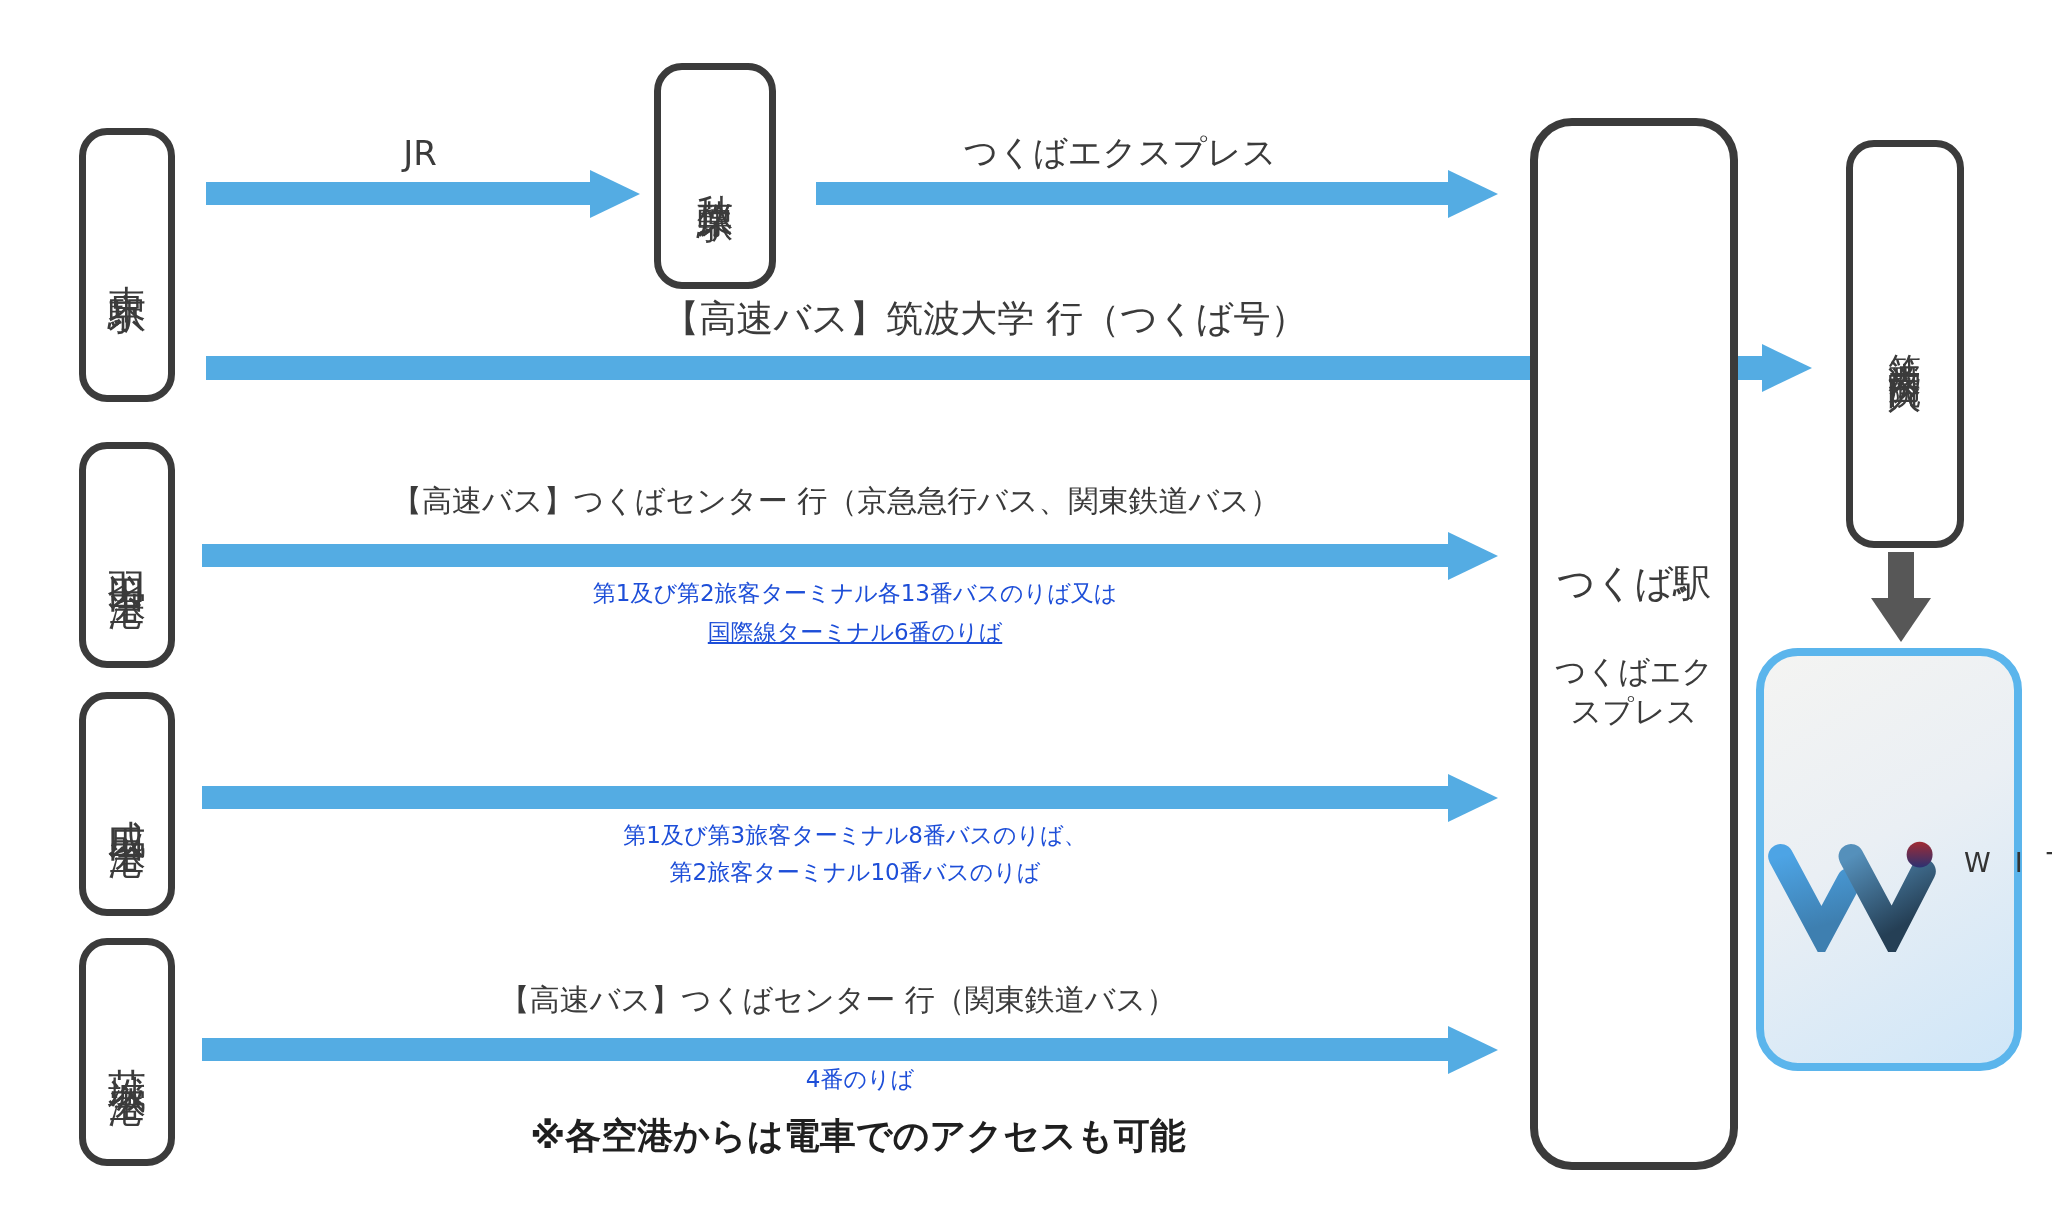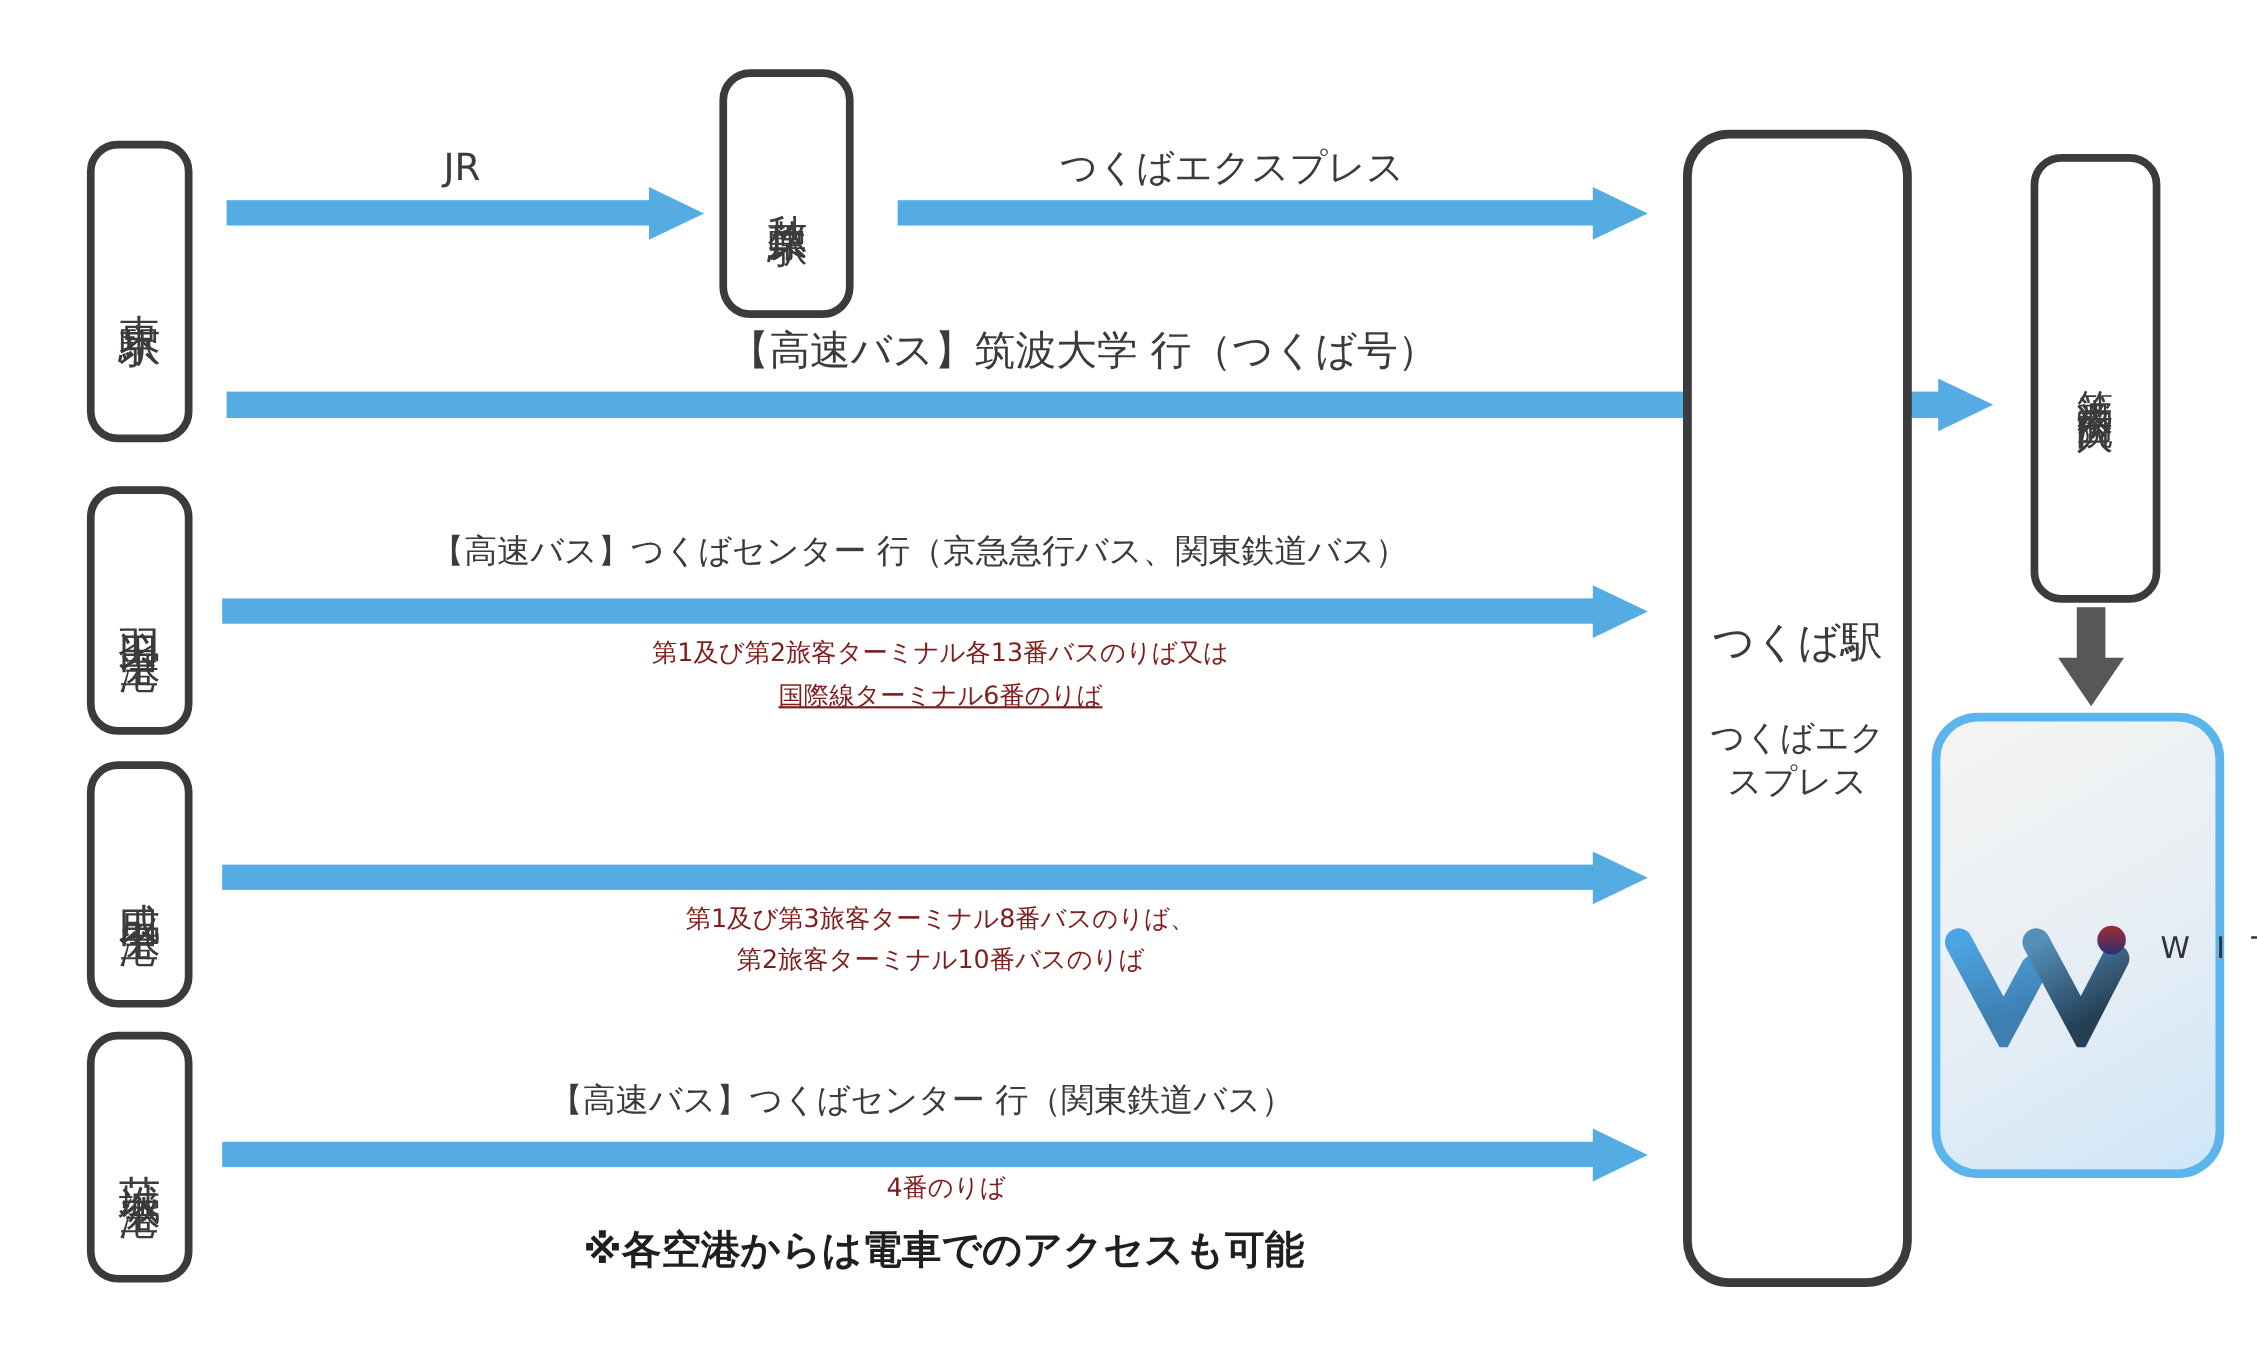--- a/index.html
+++ b/index.html
@@ -50,21 +50,21 @@
 
   
   .lbl{position:absolute;transform:translateX(-50%);white-space:nowrap;color:#3b3b3b;z-index:2;}
   .lbl-jr{left:420px;top:133px;font-size:34px;text-align:right;}
   .lbl-tx{left:1120px;top:130px;font-size:34px;}
   .lbl-go{left:985px;top:294px;font-size:37px;}
   .lbl-route{font-size:30px;}
   .lbl-ha{left:836px;top:481px;}
   .lbl-na{left:832px;top:733px;}
   .lbl-ib{left:838px;top:980px;}
-  .note{font-size:23px;color:#7f1d1d;}
+  .note{font-size:23px;color:#1d4ed8;}
   .lbl-ha-n1{left:855px;top:578px;}
   .lbl-ha-n2{left:855px;top:617px;text-decoration:underline;}
   .lbl-na-n1{left:855px;top:820px;}
   .lbl-na-n2{left:855px;top:857px;}
   .lbl-ib-n1{left:860px;top:1064px;}
   .lbl-foot{left:858px;top:1112px;font-size:36px;font-weight:700;color:#1f1f1f;}
 
   
   .card{position:absolute;left:1756px;top:648px;width:266px;height:423px;box-sizing:border-box;
         border:8px solid #5bb5ec;border-radius:42px;z-index:3;

